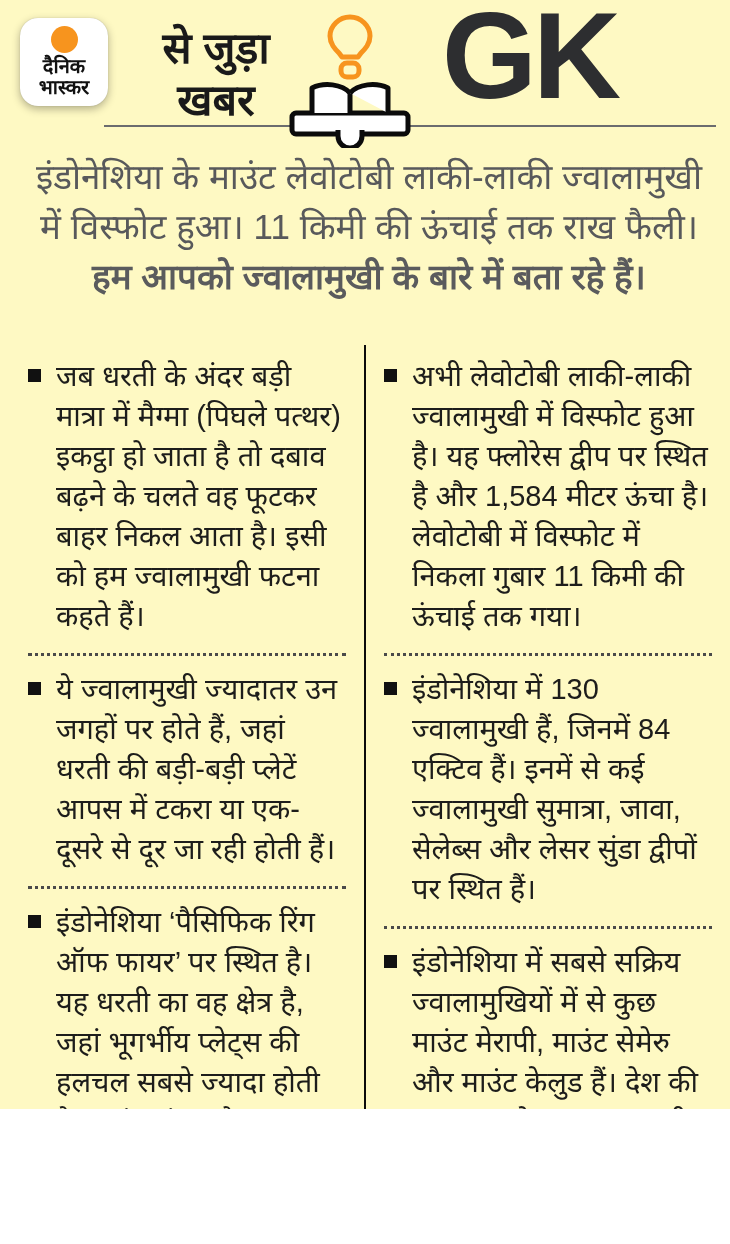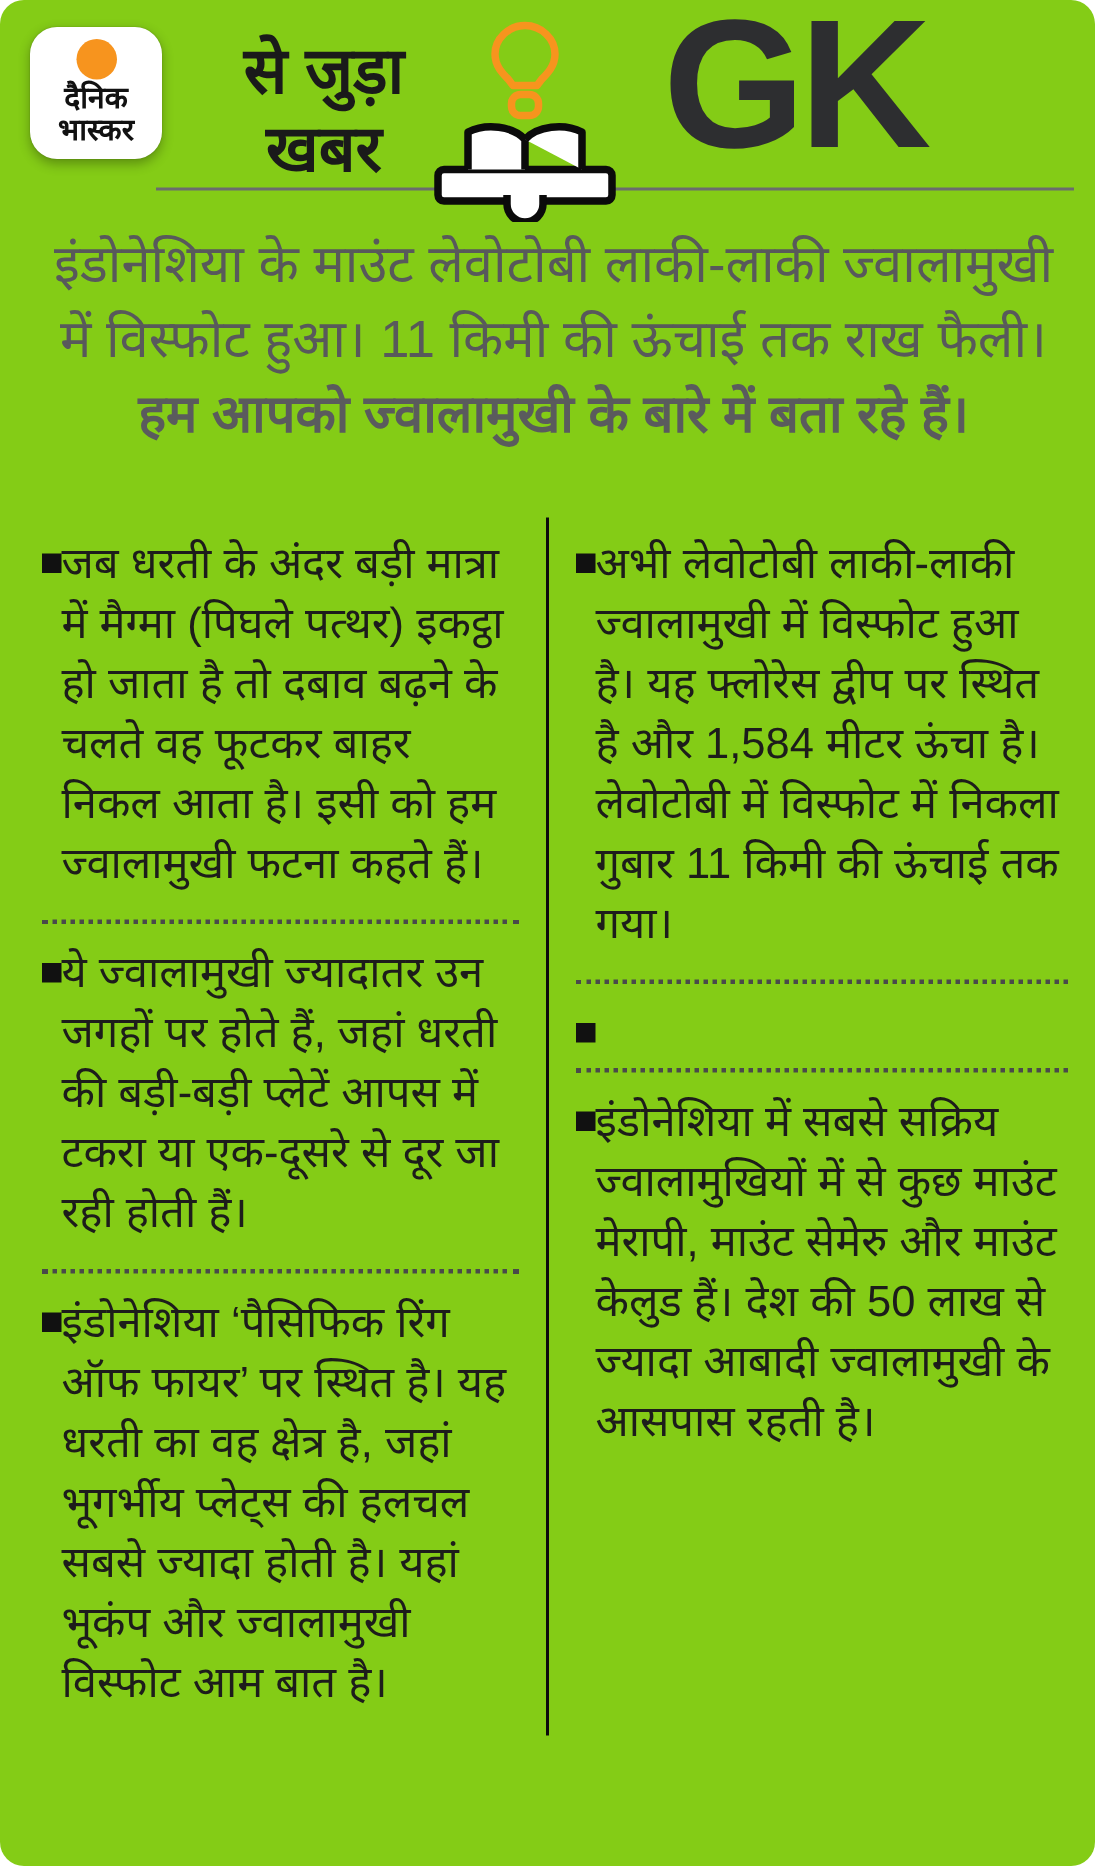--- a/index.html
+++ b/index.html
@@ -1,24 +1,23 @@
 <!DOCTYPE html>
 <html><head>
 <meta charset="utf-8">
 <style>
   * { box-sizing: border-box; margin: 0; padding: 0; }
   html, body { background: #ffffff; }
   .page {
     position: relative;
     width: 730px;
-    height: 1244px;
-    background: #84cc16;
+    height: 1109px;
+    background: #fef9c3;
     font-family: "Liberation Sans", "DejaVu Sans", sans-serif;
     overflow: hidden;
-    border-radius: 16px;
   }
 
   
   .logo-card {
     position: absolute; left: 20px; top: 18px;
     width: 88px; height: 88px;
     background: #ffffff;
     border-radius: 18px;
     box-shadow: 0 3px 8px rgba(0,0,0,.30), 0 0 1px rgba(0,0,0,.25);
     display: flex; flex-direction: column; align-items: center; justify-content: center;
@@ -60,21 +59,21 @@
 
   
   .columns {
     position: absolute; left: 28px; top: 345px; width: 684px;
     display: flex; align-items: stretch;
   }
   .col { width: 318px; }
   .col.right { flex: 1; }
   .vdiv { flex: 0 0 2px; background: #0c0c0c; margin: 0 18px; }
 
-  .bullet-item { display: flex; padding: 11px 0 15px 0; }
+  .bullet-item { display: flex; gap: 15px; padding: 11px 0 15px 0; }
   .bullet-sq { flex: none; width: 13px; height: 13px; background: #111111; margin-top: 13px; }
   .bullet-text {
     font-size: 29px; line-height: 40px;
     color: #1d1d1b;
   }
   .dotted-div { border-top: 3px dotted #4a4a4a; height: 0; margin: 2px 0; }
 </style>
 </head>
 <body>
 
@@ -139,20 +138,21 @@
     <div class="vdiv"></div>
 
     <div class="col right">
       <div class="bullet-item">
         <span class="bullet-sq"></span>
         <div class="bullet-text">अभी लेवोटोबी लाकी-लाकी ज्वालामुखी में विस्फोट हुआ है। यह फ्लोरेस द्वीप पर स्थित है और 1,584 मीटर ऊंचा है। लेवोटोबी में विस्फोट में निकला गुबार 11 किमी की ऊंचाई तक गया।</div>
       </div>
       <div class="dotted-div"></div>
       <div class="bullet-item">
         <span class="bullet-sq"></span>
+        <div class="bullet-text">इंडोनेशिया में 130 ज्वालामुखी हैं, जिनमें 84 एक्टिव हैं। इनमें से कई ज्वालामुखी सुमात्रा, जावा, सेलेब्स और लेसर सुंडा द्वीपों पर स्थित हैं।</div>
       </div>
       <div class="dotted-div"></div>
       <div class="bullet-item">
         <span class="bullet-sq"></span>
         <div class="bullet-text">इंडोनेशिया में सबसे सक्रिय ज्वालामुखियों में से कुछ माउंट मेरापी, माउंट सेमेरु और माउंट केलुड हैं। देश की 50 लाख से ज्यादा आबादी ज्वालामुखी के आसपास रहती है।</div>
       </div>
     </div>
 
   </div>
 </div>

